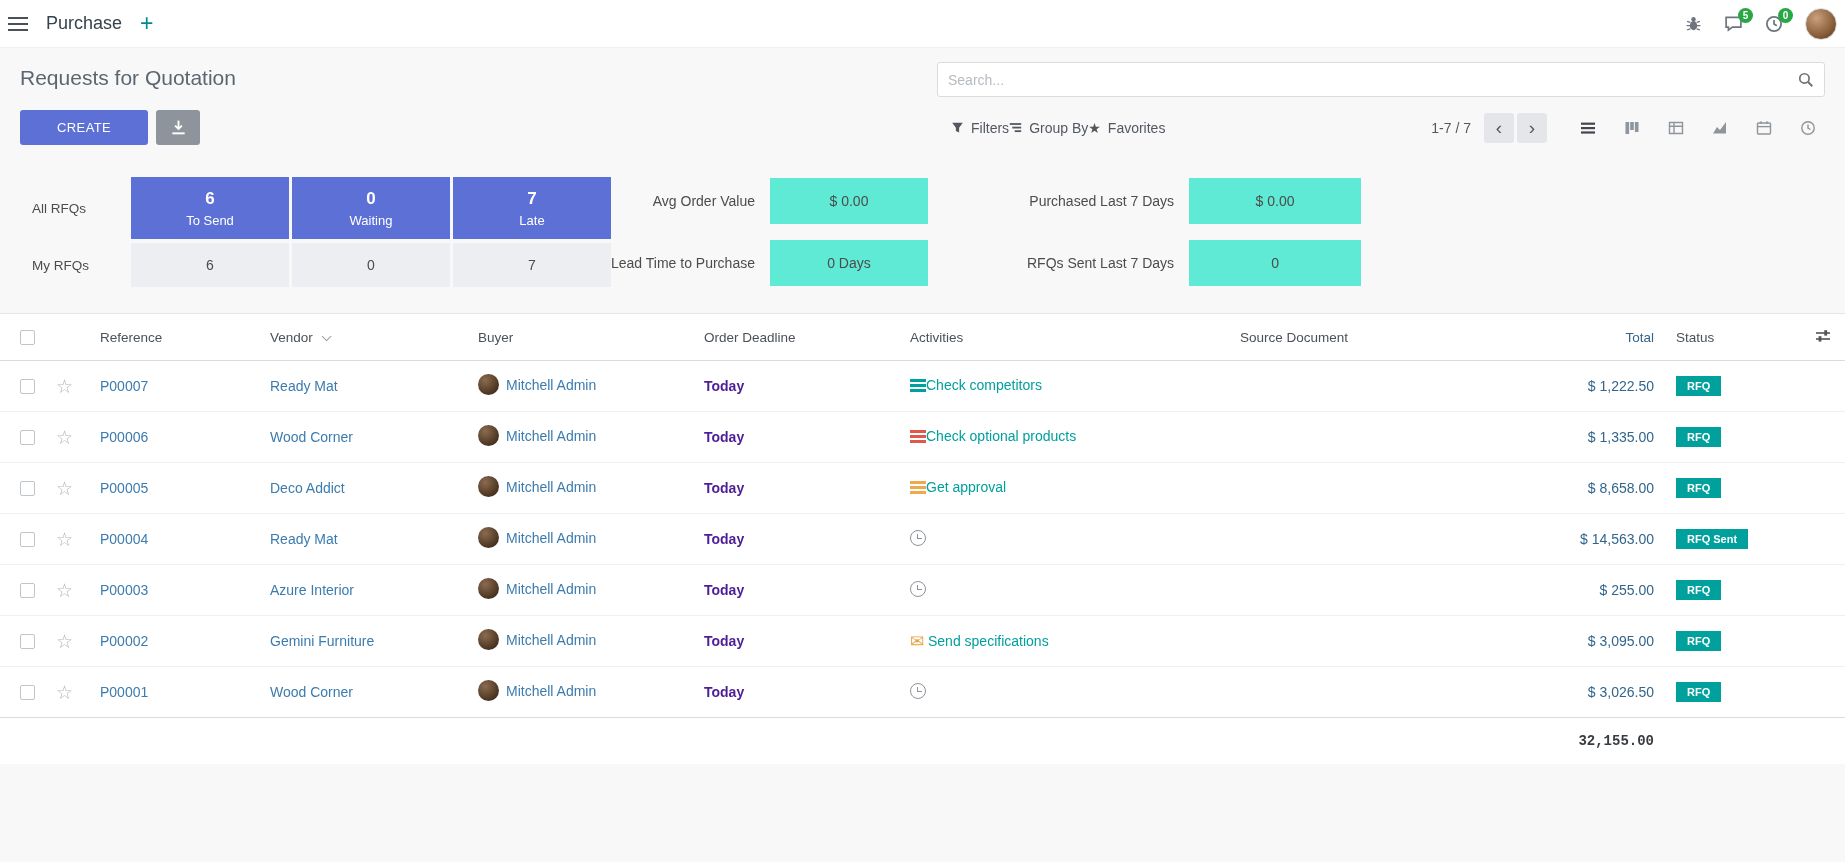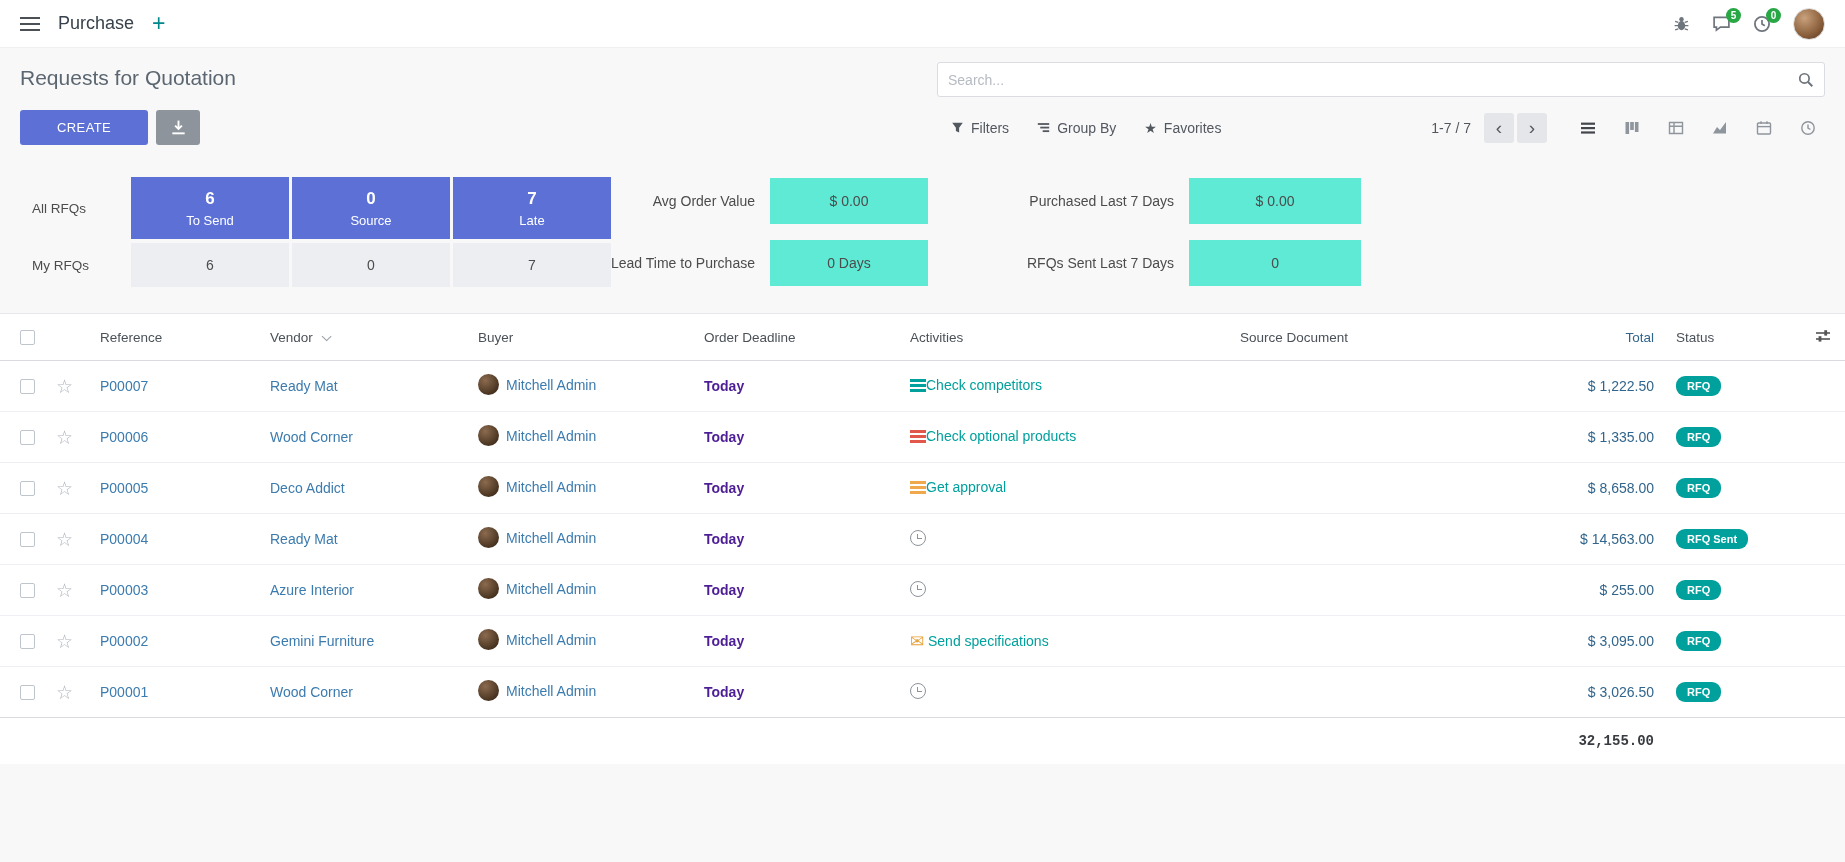--- a/index.html
+++ b/index.html
@@ -7,21 +7,21 @@
   body {
     font-family: "Liberation Sans", sans-serif;
     background: #f8f8f9;
     color: #4c4c4c;
     font-size: 14px;
     overflow: hidden;
   }
   a { text-decoration: none; }
 
   
-  .navbar { height: 48px; background: #fff; display: flex; justify-content: space-between; align-items: center; padding: 0 20px; border-bottom: 1px solid #efefef; }
+  .navbar { height: 48px; background: #fff; display: flex; justify-content: space-between; align-items: center; padding: 0 8px; border-bottom: 1px solid #efefef; }
   .nav-left { display: flex; align-items: center; gap: 18px; }
   .hamburger { width: 20px; height: 14px; background: linear-gradient(#4a5056 0 2px, transparent 2px 6px, #4a5056 6px 8px, transparent 8px 12px, #4a5056 12px 14px); cursor: pointer; }
   .app-title { font-size: 18px; color: #38424c; cursor: pointer; }
   .nav-plus { font-size: 23px; color: #01888c; cursor: pointer; line-height: 1; font-weight: 400; }
   .nav-right { display: flex; align-items: center; gap: 22px; }
   .nav-icon { position: relative; color: #6f757c; cursor: pointer; display: inline-flex; }
   .nav-badge { position: absolute; top: -7px; right: -10px; background: #28a745; color: #fff; border-radius: 9px; font-size: 10px; min-width: 15px; height: 15px; line-height: 15px; text-align: center; padding: 0 3px; font-weight: bold; }
   .avatar { width: 32px; height: 32px; border-radius: 50%; background: radial-gradient(circle at 35% 30%, #c9a17c, #8a5f3c 60%, #54351d); cursor: pointer; border: 1px solid #ddd; }
 
   
@@ -30,21 +30,21 @@
   .page-title { font-size: 21px; font-weight: 400; color: #5b6670; margin-top: 4px; }
   .searchbar { width: 888px; height: 35px; background: #fff; border: 1px solid #dadce1; border-radius: 3px; display: flex; align-items: center; padding: 0 10px; }
   .searchbar input { flex: 1; border: none; outline: none; font-size: 14px; color: #555; background: transparent; }
   .searchbar input::placeholder { color: #b6bbc2; }
   .search-icon-btn { color: #6d737a; display: inline-flex; cursor: pointer; }
 
   .cp-bottom { display: flex; align-items: center; margin-top: 13px; }
   .btn-create { background: #5c70d6; color: #fff; border: none; font-size: 13px; letter-spacing: .4px; padding: 10px 37px; border-radius: 3px; cursor: pointer; font-weight: 500; font-family: "Liberation Sans", sans-serif; }
   .btn-export { background: #8d949c; border: none; margin-left: 8px; width: 44px; height: 35px; border-radius: 3px; display: inline-flex; align-items: center; justify-content: center; cursor: pointer; }
   .cp-right { width: 888px; margin-left: auto; display: flex; align-items: center; }
-  .search-tools { display: flex; align-items: center; gap: 28px; padding-left: 14px; }
+  .search-tools { display: flex; align-items: center; padding-left: 14px; }
   .tool-btn { display: inline-flex; align-items: center; gap: 7px; color: #53585f; font-size: 14px; cursor: pointer; white-space: nowrap; }
   .tool-btn .t-icon { display: inline-flex; color: #53585f; }
   .fav-star { font-size: 14px; line-height: 1; }
   .pager { margin-left: auto; display: flex; align-items: center; }
   .pager-text { font-size: 14px; color: #53585f; margin-right: 10px; }
   .pager-btn { width: 30px; height: 30px; background: #e4e6ea; border: none; border-radius: 3px; color: #53585f; font-size: 19px; cursor: pointer; line-height: 26px; margin-left: 3px; font-family: "Liberation Sans", sans-serif; }
   .view-switcher { display: flex; align-items: center; gap: 10px; margin-left: 24px; }
   .vs-btn { width: 34px; height: 30px; display: inline-flex; align-items: center; justify-content: center; color: #8f959c; cursor: pointer; border-radius: 3px; }
   .vs-btn.active { color: #43474c; }
 
@@ -69,21 +69,21 @@
   tbody tr:first-child td { border-top: none; }
   .c-sel { padding-left: 20px !important; width: 46px; }
   th.c-total, td.c-total { text-align: right; padding-right: 14px !important; }
   .link { color: #3c7bae; cursor: pointer; }
   .buyer { display: inline-flex; align-items: center; gap: 7px; }
   .row-avatar { width: 21px; height: 21px; border-radius: 50%; flex: none; background: radial-gradient(circle at 35% 30%, #8c6b4f, #4e3824 65%, #2e2012); }
   .today { color: #4c1d95; font-weight: bold; }
   .c-total { color: #31658c; }
   .star { font-size: 19px; color: #aeb4bb; cursor: pointer; line-height: 1; }
   input[type="checkbox"] { appearance: none; -webkit-appearance: none; width: 15px; height: 15px; border: 1px solid #bfc5cc; border-radius: 2px; background: #fff; cursor: pointer; vertical-align: middle; }
-  .badge-status { display: inline-block; background: #00a09d; color: #fff; font-size: 11px; font-weight: bold; padding: 4px 11px; border-radius: 9px; white-space: nowrap; }
+  .badge-status { display: inline-block; background: #00a09d; color: #fff; font-size: 11px; font-weight: bold; padding: 4px 11px; border-radius: 0; white-space: nowrap; }
   .activity { display: inline-flex; align-items: center; cursor: pointer; }
   .act-text { color: #00a09d; }
   .footer-row td { border-top: 1px solid #d9dbde; height: 46px; }
   .total-sum { font-weight: bold; color: #383c41 !important; font-size: 14px; font-family: Liberation Mono, monospace; }
   .sort-caret { display: inline-block; width: 7px; height: 7px; border-right: 1.5px solid #9aa0a6; border-bottom: 1.5px solid #9aa0a6; transform: rotate(45deg) translateY(-3px); margin-left: 8px; }
   .gear-head { color: #555; text-align: center !important; }
 
   
   .act-icon { display: inline-block; position: relative; flex: none; }
   .act-icon[data-icon^="tasks"] { width: 16px; height: 13px; background: repeating-linear-gradient(to bottom, currentColor 0 2.8px, transparent 2.8px 5.2px); }
@@ -232,21 +232,21 @@
 
 <section class="dashboard">
   <div class="dash-left">
     <span class="dash-label">All RFQs</span>
     <div class="tile-big">
       <span class="num">6</span>
       <span class="lbl">To Send</span>
     </div>
     <div class="tile-big">
       <span class="num">0</span>
-      <span class="lbl">Source</span>
+      <span class="lbl">Waiting</span>
     </div>
     <div class="tile-big">
       <span class="num">7</span>
       <span class="lbl">Late</span>
     </div>
     <span class="dash-label">My RFQs</span>
     <div class="tile-small">6</div>
     <div class="tile-small">0</div>
     <div class="tile-small">7</div>
   </div>

